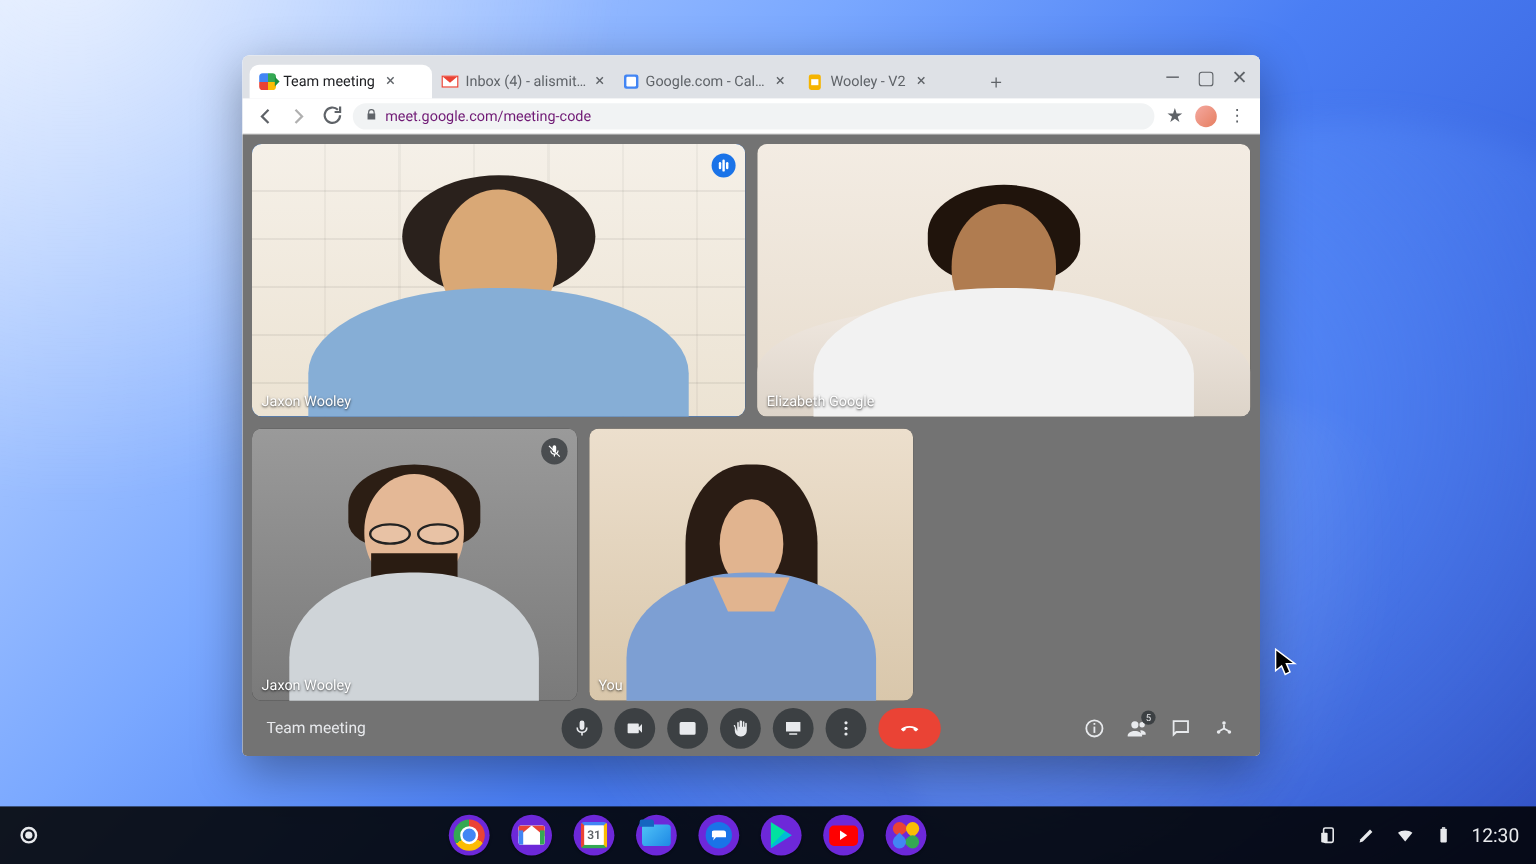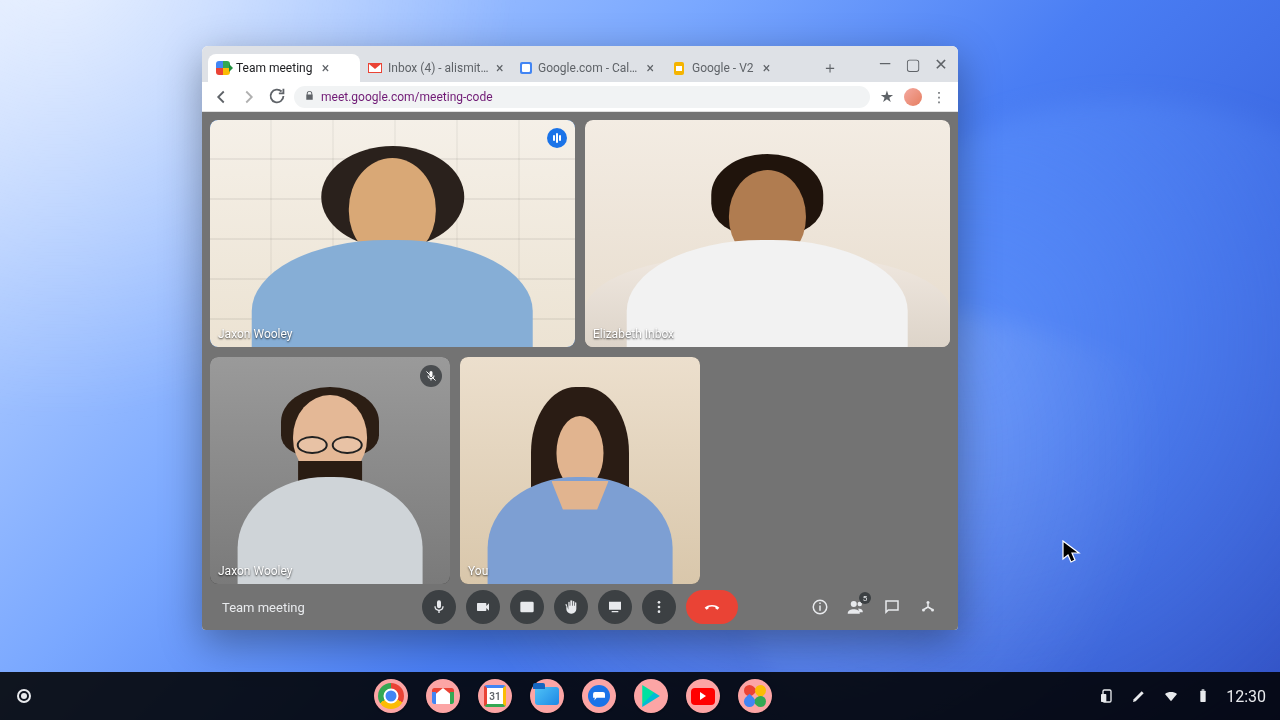--- a/index.html
+++ b/index.html
@@ -5,21 +5,21 @@
   * { box-sizing: border-box; margin: 0; padding: 0; }
   html, body { width: 1280px; height: 720px; overflow: hidden; font-family: "Google Sans", Roboto, Arial, sans-serif; }
   body { background: linear-gradient(135deg, #cfe0ff 0%, #a8c7ff 15%, #7aa8ff 35%, #4a7ef4 55%, #3a66e0 75%, #2f4dc0 100%); position: relative; }
   
   .wave { position:absolute; border-radius:50%; filter: blur(12px); }
   .w1 { width:900px; height:900px; left:-300px; top:-400px; background: radial-gradient(circle at 40% 40%, rgba(255,255,255,0.55), rgba(255,255,255,0) 60%); }
   .w2 { width:800px; height:800px; right:-250px; top:100px; background: radial-gradient(circle at 30% 30%, rgba(96,150,255,0.7), rgba(96,150,255,0) 65%); }
   .w3 { width:1000px; height:500px; left:300px; top:300px; background: radial-gradient(circle at 50% 30%, rgba(255,255,255,0.25), rgba(255,255,255,0) 60%); }
 
   
-  .chrome-window { position:absolute; left:202px; top:46px; width:756px; height:584px; background:#fff; border-radius:6px 6px 4px 4px; box-shadow: 0 12px 40px rgba(0,0,0,0.35); overflow:hidden; }
+  .chrome-window { position:absolute; left:202px; top:46px; width:848px; height:584px; background:#fff; border-radius:6px 6px 4px 4px; box-shadow: 0 12px 40px rgba(0,0,0,0.35); overflow:hidden; }
 
   .tab-strip { height:36px; background:#dee1e6; display:flex; align-items:flex-end; padding:0 6px 0 6px; position:relative; }
   .tab { height:28px; border-radius:8px 8px 0 0; margin-top:8px; display:flex; align-items:center; font-size:12px; color:#5f6368; padding:0 8px; position:relative; }
   .tab.active { background:#fff; color:#202124; }
   .tab.inactive { background:transparent; }
   .tab .favicon { width:14px; height:14px; margin-right:6px; display:flex; align-items:center; justify-content:center; }
   .tab .label { white-space:nowrap; overflow:hidden; text-overflow:ellipsis; }
   .tab .close { width:14px; height:14px; margin-left:6px; color:#5f6368; font-size:14px; line-height:14px; text-align:center; }
   .tab0 { width:152px; }
   .tab1 { width:152px; }
@@ -109,21 +109,21 @@
   .ctrl-ic { width:20px; height:20px; position:relative; display:flex; align-items:center; justify-content:center;}
   .ctrl-ic svg { width:18px; height:18px; fill:#e8eaed; }
   .badge5 { position:absolute; top:-5px; right:-5px; width:12px; height:12px; border-radius:50%; background:#3c4043; color:#e8eaed; font-size:8px; display:flex; align-items:center; justify-content:center;}
 
   
   .shelf { position:absolute; left:0; right:0; bottom:0; height:48px; background:rgba(0,0,0,0.88); display:flex; align-items:center; }
   .shelf-left { width:48px; display:flex; align-items:center; justify-content:center;}
   .launcher { width:14px; height:14px; border-radius:50%; border:2px solid #e8eaed; }
   .launcher::after{ content:""; display:block; width:6px; height:6px; border-radius:50%; background:#e8eaed; margin:2px auto 0;}
   .shelf-center { flex:1; display:flex; align-items:center; justify-content:center; gap:18px;}
-  .app { width:34px; height:34px; border-radius:50%; background:#fca5a5; display:flex; align-items:center; justify-content:center; box-shadow:0 1px 2px rgba(0,0,0,0.4);}
+  .app { width:34px; height:34px; border-radius:50%; background:#6d28d9; display:flex; align-items:center; justify-content:center; box-shadow:0 1px 2px rgba(0,0,0,0.4);}
   .shelf-right { display:flex; align-items:center; gap:14px; padding-right:14px; color:#e8eaed; font-size:16px;}
   .tray-ic { width:18px; height:18px; display:flex; align-items:center; justify-content:center;}
   .tray-ic svg { width:16px; height:16px; fill:#e8eaed; }
 
   
   .cursor { position:absolute; left:1062px; top:540px; }
   .cursor svg { width:20px; height:26px; }
 
   
   .f-meet { width:14px; height:14px; background: conic-gradient(#34a853 0 25%, #fbbc04 0 50%, #ea4335 0 75%, #4285f4 0 100%); border-radius:3px; position:relative;}
@@ -184,21 +184,21 @@
       <span class="favicon">
           <span class="f-cal"></span>
         </span>
       <span class="label">Google.com - Calendar</span>
       <span class="close">×</span>
     </div>
     <div class="tab inactive tab3">
       <span class="favicon">
           <span class="f-slides"></span>
         </span>
-      <span class="label">Google - V2</span>
+      <span class="label">Wooley - V2</span>
       <span class="close">×</span>
     </div>
     <div class="newtab">＋</div>
     <div class="window-controls">
       <div>—</div>
       <div>▢</div>
       <div>✕</div>
     </div>
   </div>
 
@@ -253,21 +253,21 @@
 
       <div class="tile">
         <div class="scene bg-room"></div>
         <div class="sofa"></div>
         <div class="person p2">
           <div class="hair"></div>
             <div class="head"></div>
             <div class="neck"></div>
             <div class="torso"></div>
         </div>
-        <div class="name">Elizabeth Inbox</div>
+        <div class="name">Elizabeth Google</div>
       </div>
 
       <div class="row2">
         <div class="tile">
           <div class="scene bg-studio"></div>
           <div class="person p4">
             <div class="hair"></div>
               <div class="head"></div>
               <div class="beard"></div>
               <div class="glasses">

